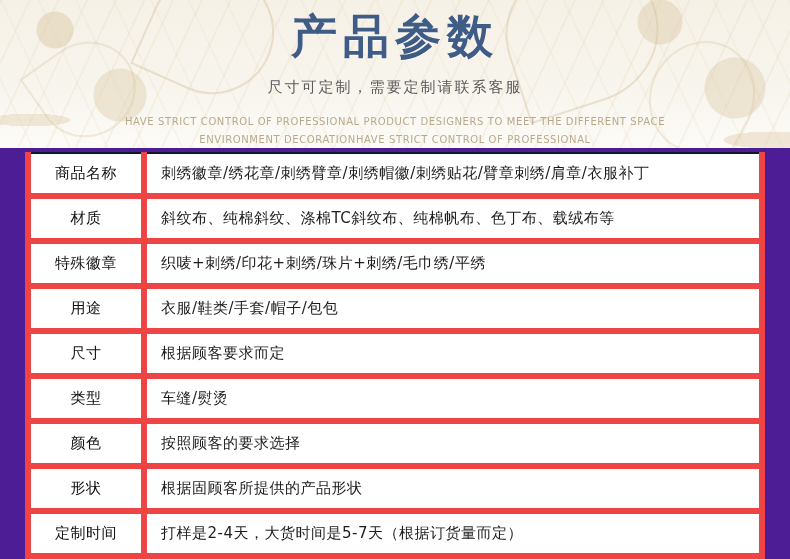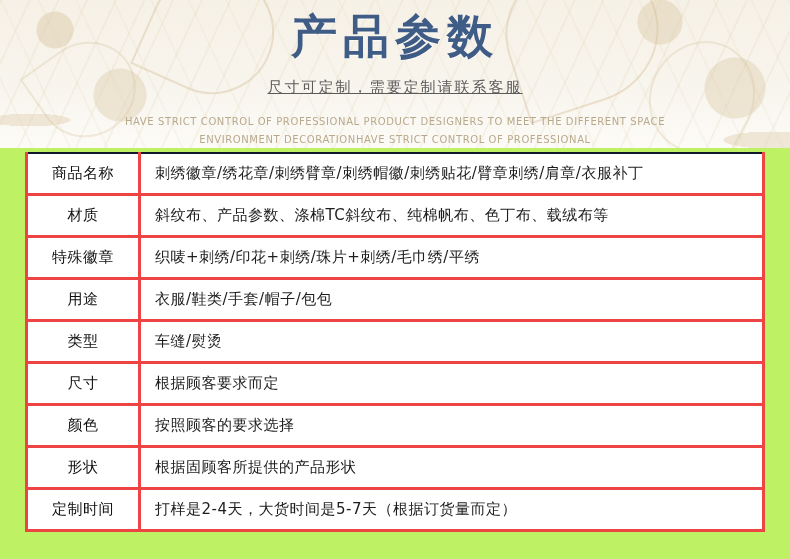--- a/index.html
+++ b/index.html
@@ -10,21 +10,21 @@
     width: 790px;
     height: 559px;
     font-family: "DejaVu Sans", "Liberation Sans", sans-serif;
     background: #fdfbf7;
     overflow: hidden;
   }
   .page {
     position: relative;
     width: 790px;
     height: 559px;
-    background: #bef264;
+    background: #4c1d95;
     box-sizing: border-box;
   }
   
   .header {
     position: relative;
     width: 790px;
     height: 148px;
     background: #f7f3ea;
     overflow: hidden;
   }
@@ -72,21 +72,20 @@
     color: #3f5c86;
     margin: 0;
     line-height: 1.25;
     text-shadow: 0 1px 0 rgba(255,255,255,.6);
   }
   .subtitle {
     font-size: 15px;
     color: #5b5b5b;
     letter-spacing: 2px;
     margin-top: 12px;
-    text-decoration: underline;
   }
   .latin {
     margin-top: 16px;
     font-size: 10px;
     color: #b9a98c;
     letter-spacing: .6px;
     line-height: 1.8;
     padding: 0 120px;
     text-transform: uppercase;
   }
@@ -97,21 +96,21 @@
     top: 152px;
     width: 740px;
   }
   table.params {
     width: 740px;
     border-collapse: collapse;
     table-layout: fixed;
     background: #ffffff;
   }
   table.params td {
-    border: 3px solid #ef4444;
+    border: 6px solid #ef4444;
     height: 39px;
     font-size: 15px;
     color: #1d1d1d;
     padding: 0 0 0 14px;
     vertical-align: middle;
     letter-spacing: .5px;
   }
   table.params td.label {
     width: 110px;
     padding-left: 0;
@@ -146,37 +145,37 @@
 
   <div class="table-wrap">
     <table class="params">
       <tbody>
         <tr>
           <td class="label">商品名称</td>
           <td class="value">刺绣徽章/绣花章/刺绣臂章/刺绣帽徽/刺绣贴花/臂章刺绣/肩章/衣服补丁</td>
         </tr>
         <tr>
           <td class="label">材质</td>
-          <td class="value">斜纹布、产品参数、涤棉TC斜纹布、纯棉帆布、色丁布、载绒布等</td>
+          <td class="value">斜纹布、纯棉斜纹、涤棉TC斜纹布、纯棉帆布、色丁布、载绒布等</td>
         </tr>
         <tr>
           <td class="label">特殊徽章</td>
           <td class="value">织唛+刺绣/印花+刺绣/珠片+刺绣/毛巾绣/平绣</td>
         </tr>
         <tr>
           <td class="label">用途</td>
           <td class="value">衣服/鞋类/手套/帽子/包包</td>
         </tr>
         <tr>
+          <td class="label">尺寸</td>
+          <td class="value">根据顾客要求而定</td>
+        </tr>
+        <tr>
           <td class="label">类型</td>
           <td class="value">车缝/熨烫</td>
-        </tr>
-        <tr>
-          <td class="label">尺寸</td>
-          <td class="value">根据顾客要求而定</td>
         </tr>
         <tr>
           <td class="label">颜色</td>
           <td class="value">按照顾客的要求选择</td>
         </tr>
         <tr>
           <td class="label">形状</td>
           <td class="value">根据固顾客所提供的产品形状</td>
         </tr>
         <tr>

